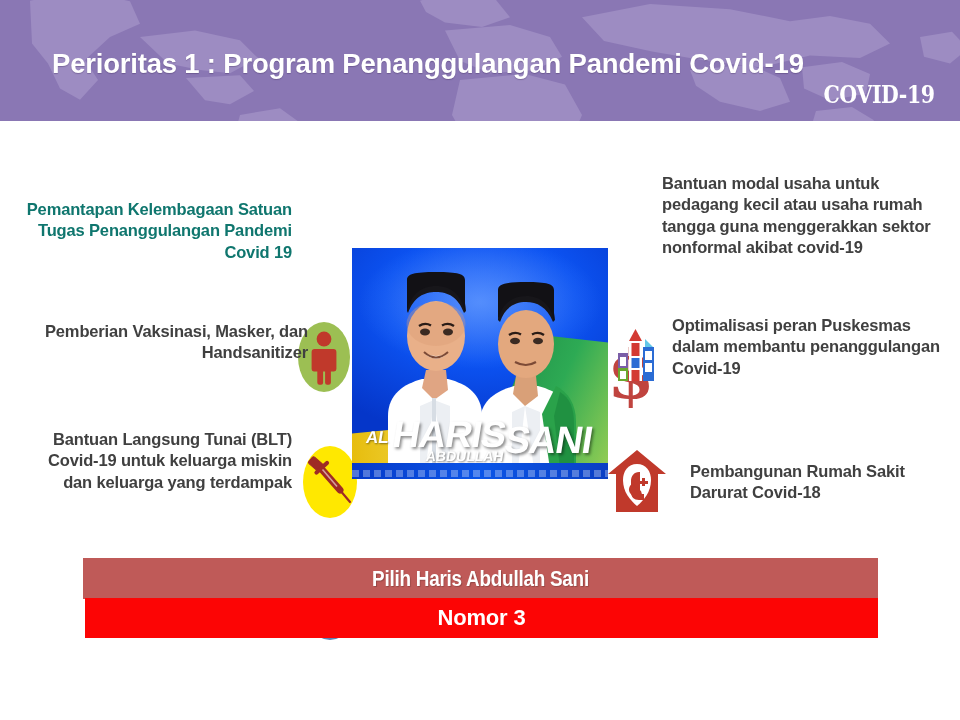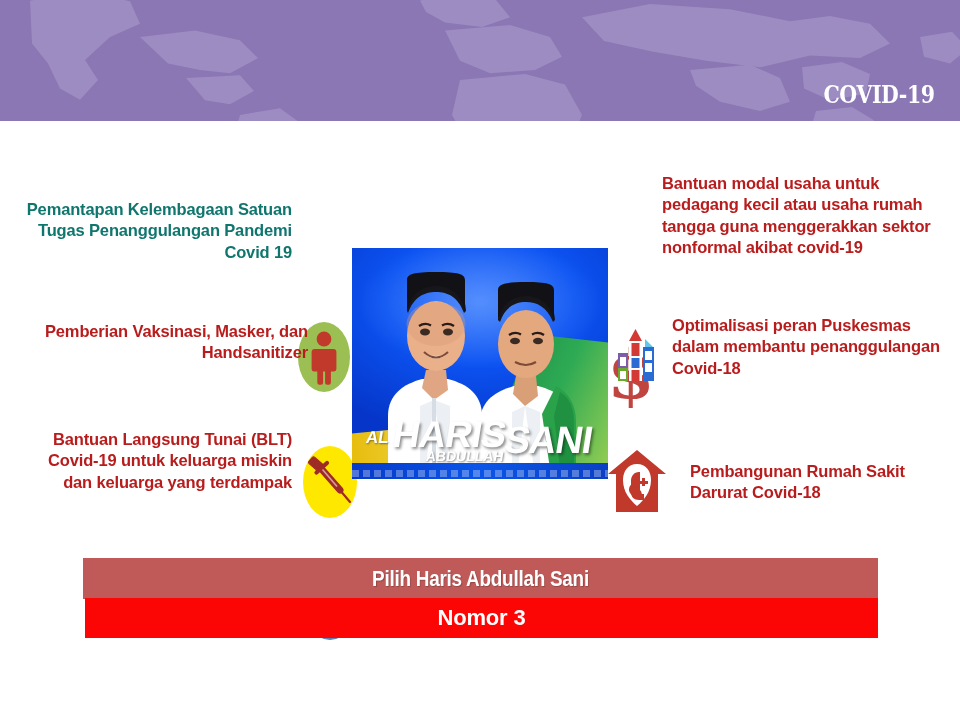--- a/index.html
+++ b/index.html
@@ -31,21 +31,21 @@
     transform:scaleX(.82);transform-origin:100% 50%;
   }
 
   
   .content{position:absolute;left:0;top:121px;width:960px;height:599px;}
 
   .row{position:absolute;}
 
   .txt{
     font-size:16.5px;font-weight:bold;line-height:1.30;
-    color:#b91c1c;letter-spacing:-0.15px;
+    color:#404040;letter-spacing:-0.15px;
   }
   .txt.gray{color:#0f766e;}
   .txt.right{text-align:right;}
   .txt.left{text-align:left;}
 
   
   .oval{position:absolute;border-radius:50%;}
   .oval svg{position:absolute;left:0;top:0;width:100%;height:100%;}
 
   .ov-green{background:#9cbf53;}
@@ -141,20 +141,21 @@
           <path d="M592 120 L660 100 L740 108 L800 126 L840 118 L880 130 L900 160 L870 182 L820 178 L770 196 L716 186 L662 172 L614 156 Z"></path>
           <path d="M700 200 L760 192 L790 212 L800 248 L770 262 L730 248 L706 224 Z"></path>
           <path d="M812 196 L852 188 L880 206 L876 236 L840 246 L814 228 Z"></path>
           <path d="M826 262 L862 256 L884 276 L872 302 L840 300 L822 282 Z"></path>
           <path d="M820 330 L880 322 L918 346 L906 386 L856 392 L824 366 Z"></path>
           <path d="M930 150 L962 142 L978 168 L960 190 L934 180 Z"></path>
           <path d="M118 300 L160 292 L180 314 L162 336 L128 330 Z"></path>
         </g>
       </svg>
     </div>
+    <div class="header-title">Perioritas 1 :  Program Penanggulangan Pandemi Covid-19</div>
     <div class="header-covid">COVID-19</div>
   </div>
 
   <div class="content">
 
     <div class="row" style="left:20px;top:78px;width:272px;">
       <div class="txt gray right">Pemantapan Kelembagaan Satuan Tugas Penanggulangan Pandemi Covid 19</div>
     </div>
     <div class="oval ov-green" style="left:298px;top:201px;width:52px;height:70px;">
       <svg viewBox="0 0 52 70" aria-hidden="true">
@@ -277,21 +278,21 @@
           <rect x="36" y="36" width="7" height="9" fill="#ffffff"></rect>
           <rect x="9" y="26" width="10" height="28" fill="#7b5ea7"></rect>
           <rect x="11" y="30" width="6" height="9" fill="#ffffff"></rect>
           <rect x="9" y="41" width="10" height="13" fill="#6aa82e"></rect>
           <rect x="11" y="44" width="6" height="8" fill="#ffffff"></rect>
           <rect x="34" y="46" width="11" height="8" fill="#2b6cd4"></rect>
         </g>
       </svg>
     </div>
     <div class="row" style="left:672px;top:194px;width:272px;">
-      <div class="txt left">Optimalisasi peran Puskesmas dalam membantu penanggulangan Covid-18</div>
+      <div class="txt left">Optimalisasi peran Puskesmas dalam membantu penanggulangan Covid-19</div>
     </div>
 
     <div class="oval" style="left:606px;top:327px;width:62px;height:66px;background:transparent;">
       <svg viewBox="0 0 62 66" aria-hidden="true">
         <g>
           <path d="M31 2 L60 26 L52 26 L52 64 L10 64 L10 26 L2 26 Z" fill="#c0392b"></path>
           <path d="M31 16 C22 16 17 23 17 32 C17 44 24 52 31 58 C38 52 45 44 45 32 C45 23 40 16 31 16 Z" fill="#ffffff"></path>
           <path d="M33 24 C28 24 25 28 25 33 L25 44 C25 49 28 52 33 52 L38 52 L38 46 L34 46 L34 24 Z" fill="#c0392b"></path>
           <path d="M26 36 c-3 2 -4 6 -2 9 l4 5 h9 l-2 -7 z" fill="#c0392b"></path>
           <rect x="36" y="30" width="3" height="8" fill="#c0392b"></rect>

